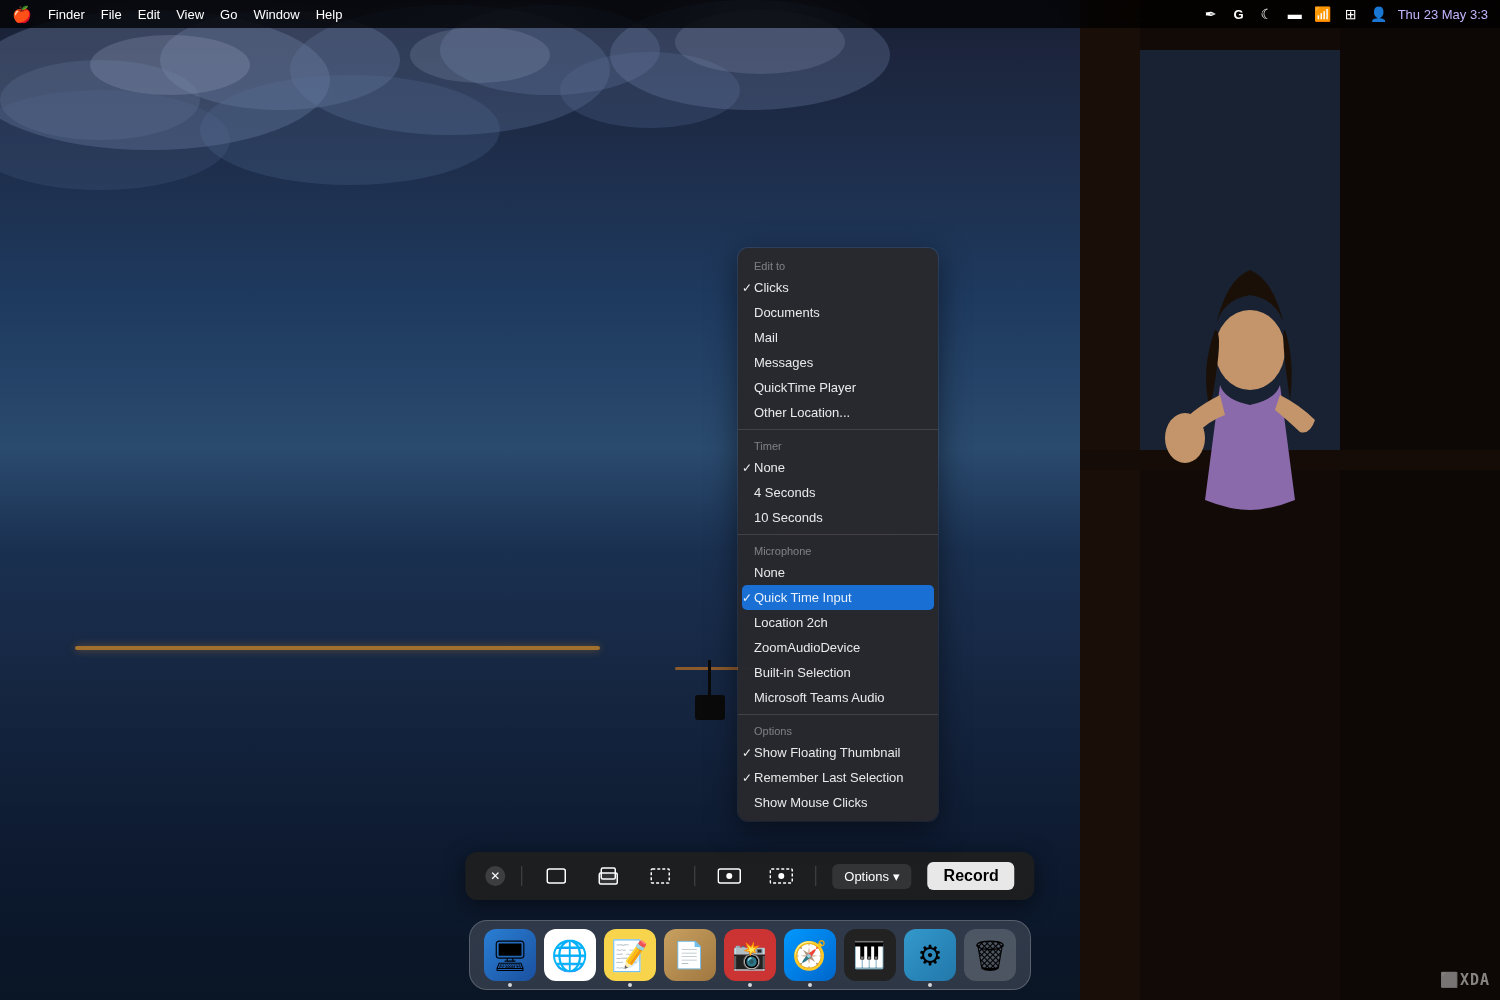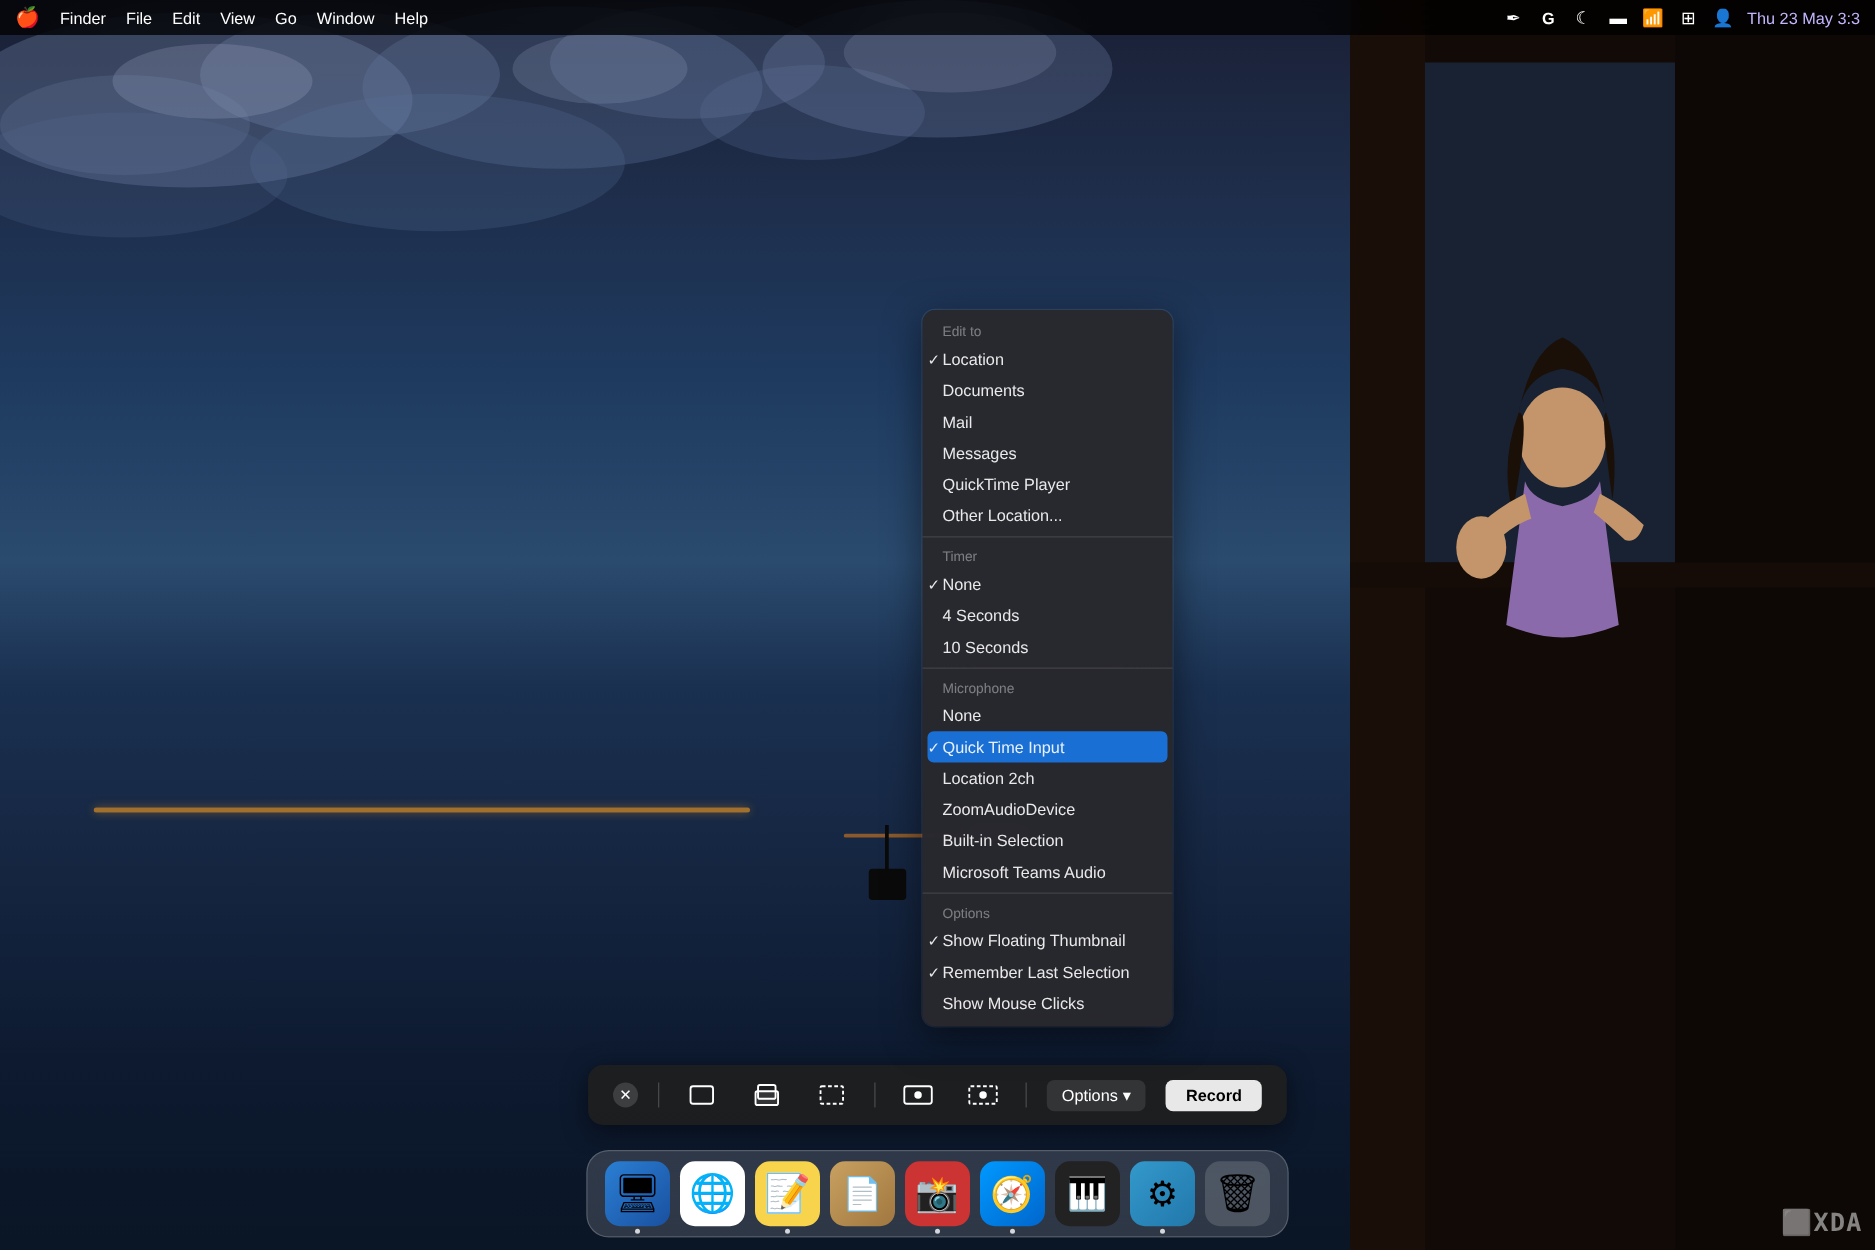--- a/index.html
+++ b/index.html
@@ -141,21 +141,21 @@
       display: flex;
       align-items: center;
       gap: 4px;
     }
 
     .record-btn {
       background: rgba(255,255,255,0.9);
       border: none;
       border-radius: 6px;
       color: #000;
-      font-size: 13px;
+      font-size: 16px;
       font-weight: 600;
       padding: 5px 16px;
       cursor: pointer;
     }
 
     
     #context-menu {
       position: absolute;
       left: 738px;
       top: 248px;
@@ -401,21 +401,21 @@
       <path d="M140 385 Q145 400 170 405 Q195 400 200 385 L215 500 Q190 510 170 510 Q150 510 125 500Z" fill="#8a6aaa"></path>
 
       <path d="M140 395 Q110 410 95 430 Q100 440 115 435 Q130 420 145 415Z" fill="#c4956a"></path>
       <path d="M200 395 Q220 405 235 420 Q230 435 220 432 Q205 418 195 410Z" fill="#c4956a"></path>
 
       <ellipse cx="105" cy="438" rx="20" ry="25" fill="#c4956a"></ellipse>
     </svg>
   </div>
 
   <div class="watermark">
-    <span style="font-family: monospace; color: rgba(255,255,255,0.5); font-size: 20px;">⬜XDA</span>
+    <span style="font-family: monospace; color: rgba(255,255,255,0.5); font-size: 15px;">⬜XDA</span>
   </div>
 </div>
 
 <div id="menubar">
   <div class="menubar-left">
     <span class="menubar-item" style="font-size:16px;">🍎</span>
     <span class="menubar-item app-name">Finder</span>
     <span class="menubar-item">File</span>
     <span class="menubar-item">Edit</span>
     <span class="menubar-item">View</span>
@@ -434,21 +434,21 @@
     <span class="menubar-time">Thu 23 May  3:3</span>
   </div>
 </div>
 
 <div id="context-menu">
 
   <div class="menu-section-header">Edit to</div>
 
   <div class="menu-item">
     <span class="checkmark">✓</span>
-    <span>Location</span>
+    <span>Clicks</span>
   </div>
   <div class="menu-item">
     <span>Documents</span>
   </div>
   <div class="menu-item">
     <span>Mail</span>
   </div>
   <div class="menu-item">
     <span>Messages</span>
   </div>

